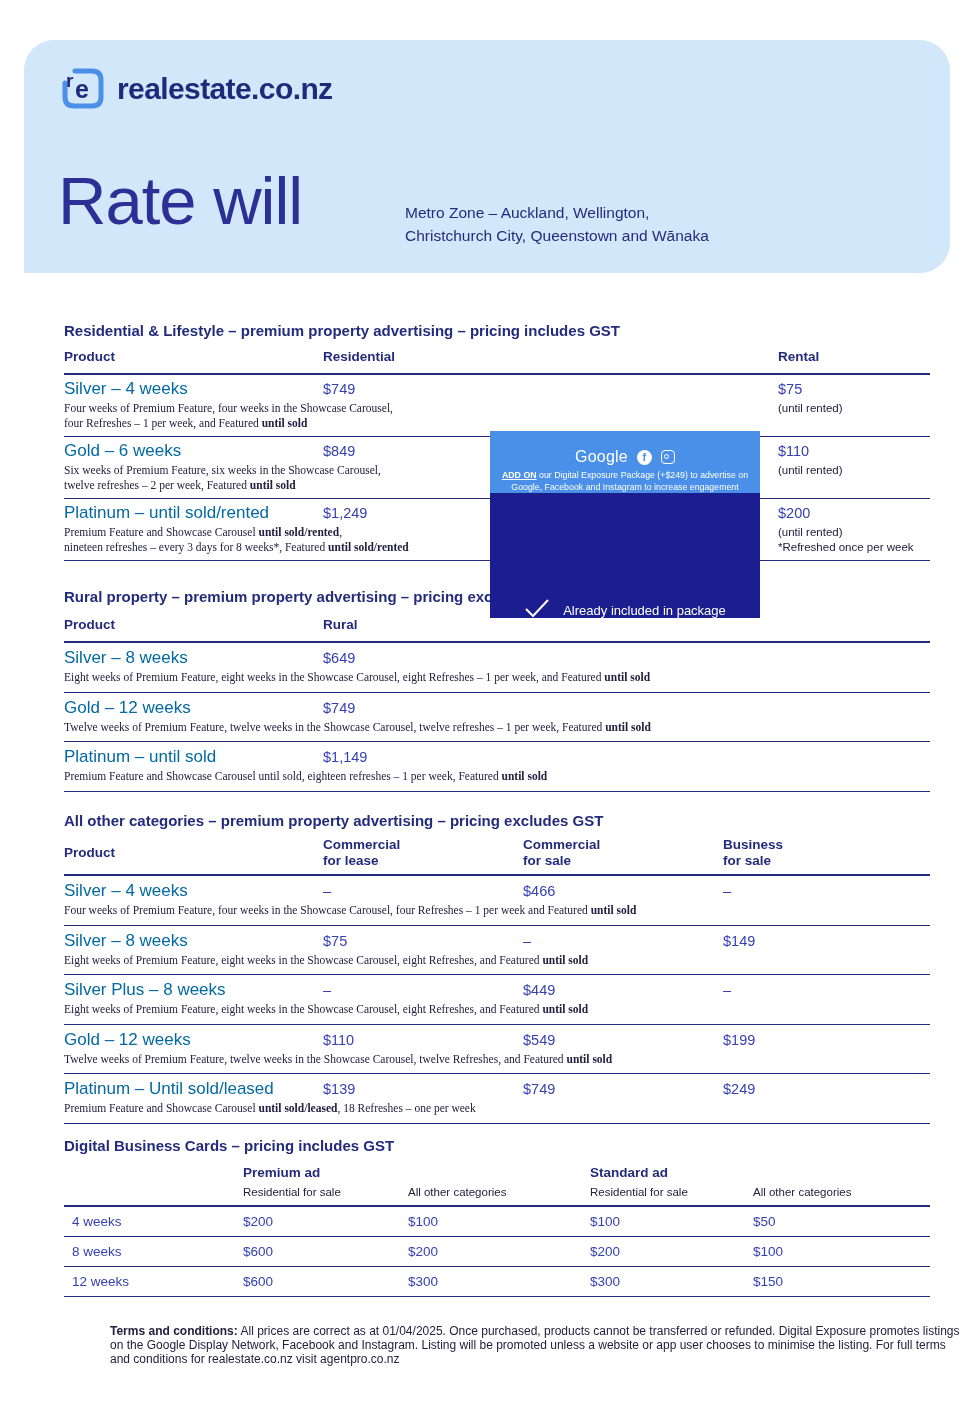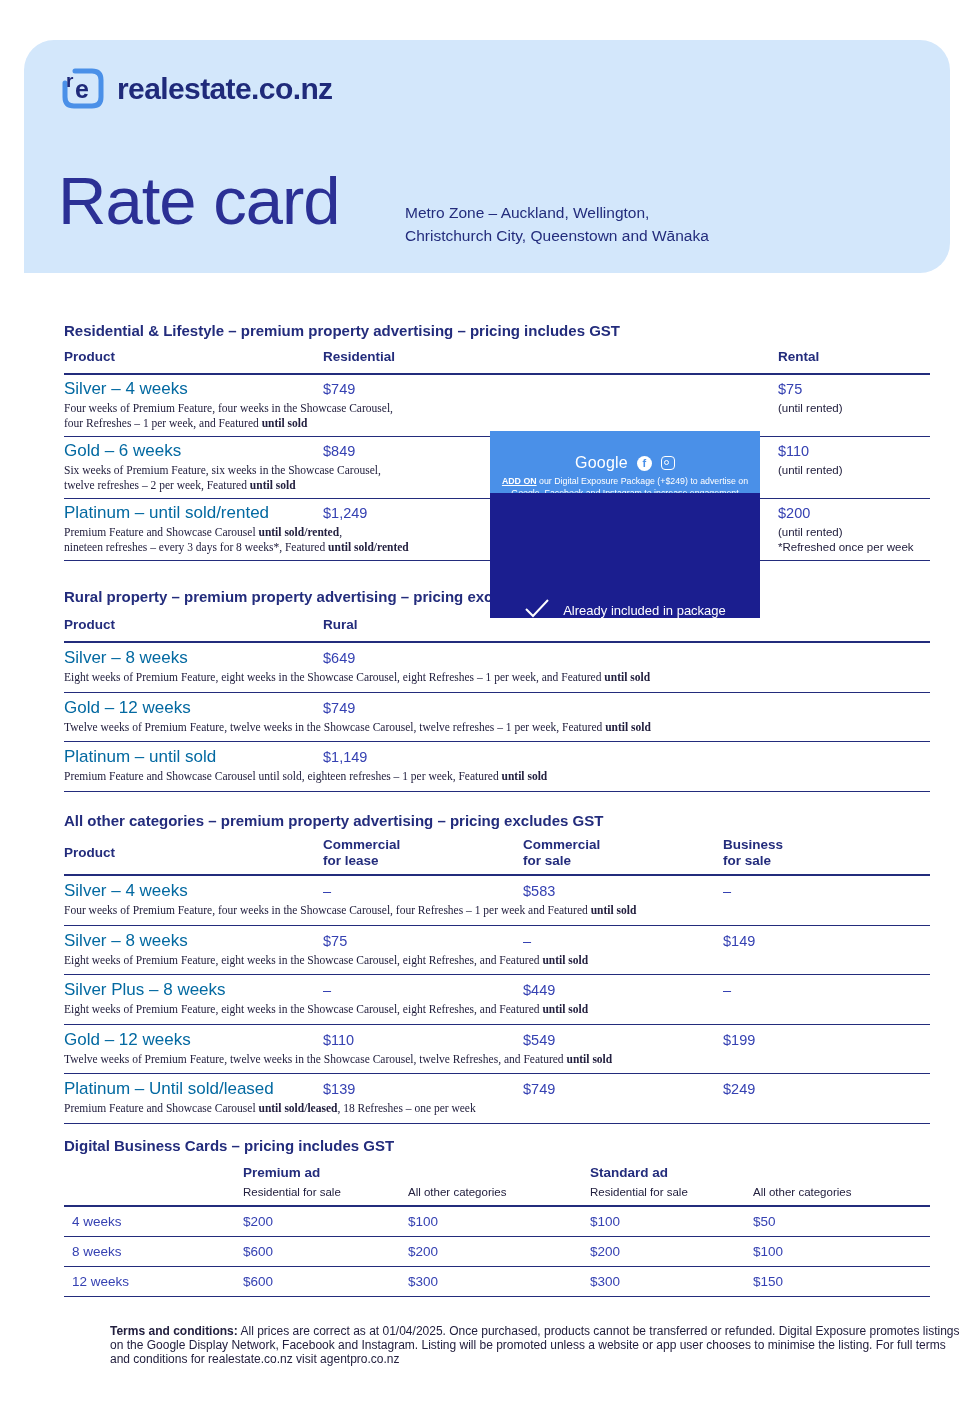--- a/index.html
+++ b/index.html
@@ -30,21 +30,21 @@
   .t1-head { margin-top:10px; display:grid; grid-template-columns:259px 167px 288px 152px;
              padding-bottom:9px; border-bottom:2px solid #232c7c; }
   .t1-row { display:grid; grid-template-columns:426px 288px 152px; border-bottom:1px solid #232c7c; }
   .t1-left { padding:4px 0 6px; }
   .pline { display:grid; grid-template-columns:259px auto; align-items:baseline; line-height:20px; }
   .t1-rental { padding-top:5px; }
   .rprice { font-size:14.5px; color:#3541b2; line-height:19px; }
   .rnote { font-size:11.5px; color:#23203f; line-height:14.5px; margin-top:2px; white-space:pre-line; }
 
   .addon-box { position:absolute; left:426px; top:56px; width:270px; height:62px; background:#4a90e8;
-               z-index:2; color:#fff; text-align:center; padding-top:23px; }
+               z-index:2; color:#fff; text-align:center; padding-top:17px; }
   .addon-logos { display:flex; align-items:center; justify-content:center; gap:9px; height:18px; }
   .g-logo { font-size:16px; font-weight:500; letter-spacing:0.2px; }
   .fb { width:15px; height:15px; background:#fff; color:#4a90e8; border-radius:50%;
         font-size:11px; font-weight:700; line-height:15px; text-align:center; display:inline-block; }
   .ig { width:14px; height:14px; border:1.6px solid #fff; border-radius:4px; position:relative; display:inline-block; }
   .ig i { position:absolute; left:2.5px; top:2.5px; width:5px; height:5px; border:1.4px solid #fff; border-radius:50%; }
   .addon-text { font-size:8.8px; line-height:12px; margin-top:3px; padding:0 8px; white-space:pre-line; }
   .addon-lead { font-weight:700; text-decoration:underline; }
 
   .included-box { position:absolute; left:426px; top:118px; width:270px; height:125px; background:#1b1e8f;
@@ -86,21 +86,21 @@
 
 <div class="banner">
   <div class="logo-row">
     <svg width="46" height="46" viewBox="0 0 46 46">
       <path d="M 15 5 H 32 Q 41 5 41 14 V 31 Q 41 40 32 40 H 14 Q 5 40 5 31 V 17" fill="none" stroke="#4a90e8" stroke-width="5" stroke-linecap="round"></path>
       <text x="6" y="21" font-size="19" font-weight="bold" fill="#1f2a7a">r</text>
       <text x="15" y="32" font-size="25" font-weight="bold" fill="#1f2a7a">e</text>
     </svg>
     <div class="logo-text"><span>realestate</span><span>.co.nz</span></div>
   </div>
-  <div class="rate-title">Rate card</div>
+  <div class="rate-title">Rate will</div>
   <div class="zone">Metro Zone – Auckland, Wellington,
 Christchurch City, Queenstown and  Wānaka</div>
 </div>
 
 <div class="section" id="sec1">
   <div class="sec-title">Residential &amp; Lifestyle – premium property advertising – pricing includes GST</div>
   <div class="t1-head">
     <span class="colhead">Product</span>
     <span class="colhead">Residential</span>
     <span></span>
@@ -213,21 +213,21 @@
     <span class="colhead">Commercial
 for sale</span>
     <span class="colhead">Business
 for sale</span>
   </div>
   <div id="t3-rows">
       <div class="t3-row">
         <div class="pline3">
           <span class="pname">Silver – 4 weeks</span>
           <span class="pprice">–</span>
-          <span class="pprice">$583</span>
+          <span class="pprice">$466</span>
           <span class="pprice">–</span>
         </div>
         <div class="pdesc"><span>Four weeks of Premium Feature, four weeks in the Showcase Carousel, four Refreshes – 1 per week and Featured </span><span class="b">until sold</span></div>
       </div>
       <div class="t3-row">
         <div class="pline3">
           <span class="pname">Silver – 8 weeks</span>
           <span class="pprice">$75</span>
           <span class="pprice">–</span>
           <span class="pprice">$149</span>

